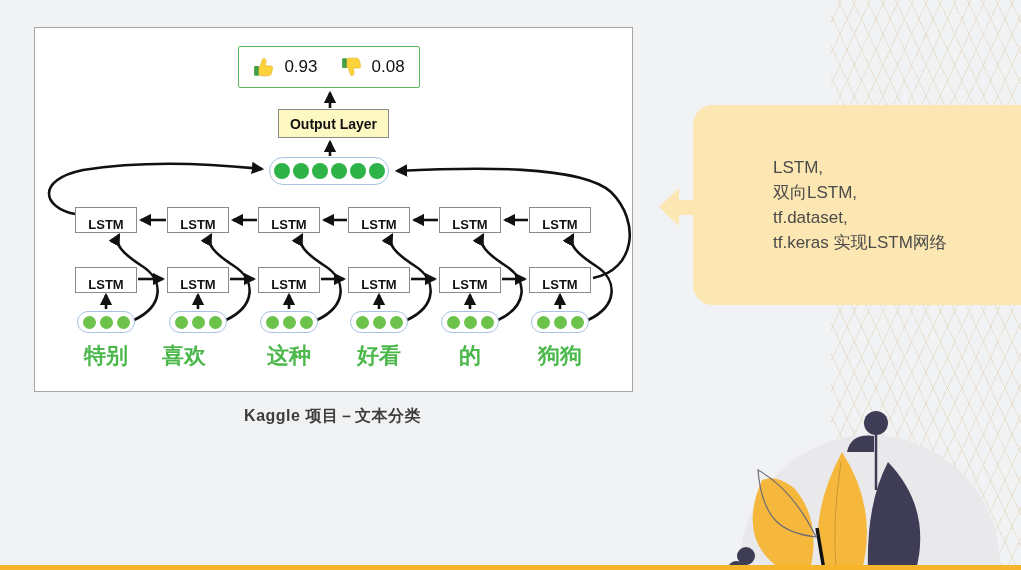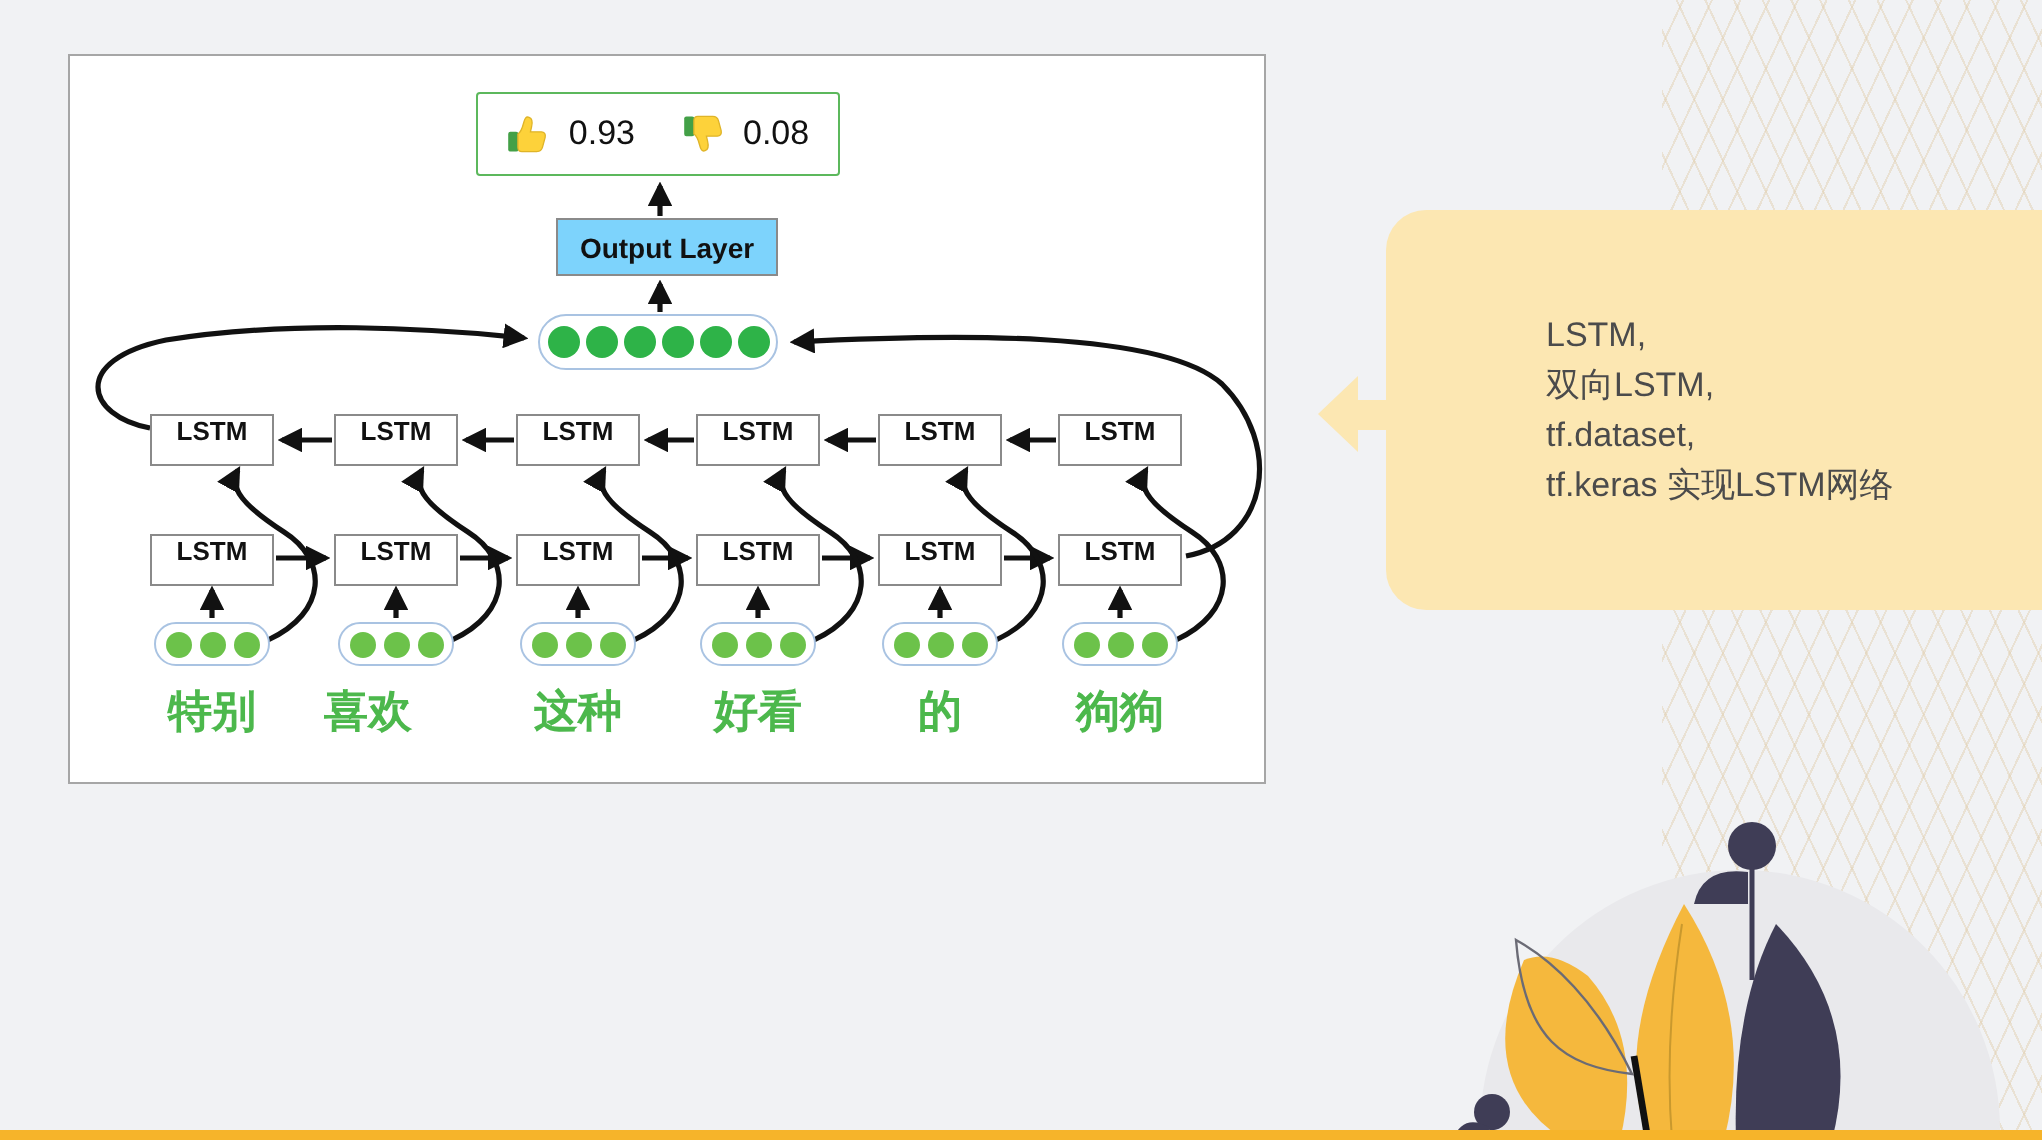--- a/index.html
+++ b/index.html
@@ -26,33 +26,33 @@
   .connector-svg { position:absolute; left:0; top:0; width:597px; height:363px; }
 
   .class-box {
     left:203px; top:18px; width:182px; height:42px;
     border:1.6px solid #5cb85c; border-radius:2px; background:#fff;
     display:flex; align-items:center; justify-content:center; gap:9px;
     font-weight:normal; font-size:17px; color:#111;
   }
   .out-box {
     left:243px; top:81px; width:111px; height:29px;
-    border:1.6px solid #8a8a8a; background:#7dd3fc;
+    border:1.6px solid #8a8a8a; background:#fef9c3;
     display:flex; align-items:center; justify-content:center;
     font-weight:bold; font-size:14px; color:#111;
   }
   .big-pill {
     left:234px; top:129px; width:120px; height:28px;
     border:1.5px solid #a9c3e2; border-radius:14px; background:#fff;
     display:flex; align-items:center; justify-content:center; gap:3px;
   }
   .big-pill .dot { width:16px; height:16px; border-radius:50%; background:#2eb348; }
   .lstm {
     width:62px; height:26px; border:1.5px solid #8a8a8a; background:#fff;
-    display:flex; align-items:flex-start; justify-content:center;
+    display:flex; align-items:flex-end; justify-content:center;
     font-weight:bold; font-size:13px; color:#111;
   }
   .in-pill {
     width:58px; height:22px; border:1.5px solid #a9c3e2; border-radius:11px;
     background:#fff; display:flex; align-items:center; justify-content:center; gap:4px;
   }
   .in-pill .dot { width:13px; height:13px; border-radius:50%; background:#6cc24a; }
   .word {
     width:62px; top:313px; text-align:center;
     font-weight:bold; font-size:22px; color:#4cb84c;
@@ -235,20 +235,21 @@
       </div>
 
     <div class="abs word" style="left:40px">特别</div>
     <div class="abs word" style="left:118px">喜欢</div>
     <div class="abs word" style="left:223px">这种</div>
     <div class="abs word" style="left:313px">好看</div>
     <div class="abs word" style="left:404px">的</div>
     <div class="abs word" style="left:494px">狗狗</div>
   </div>
 
+  <div class="caption">Kaggle 项目－文本分类</div>
 
   <div class="callout-arrow-head"></div>
   <div class="callout-arrow-stem"></div>
   <div class="callout">
     <div>LSTM,</div>
     <div>双向LSTM,</div>
     <div>tf.dataset,</div>
     <div>tf.keras 实现LSTM网络</div>
   </div>
 

